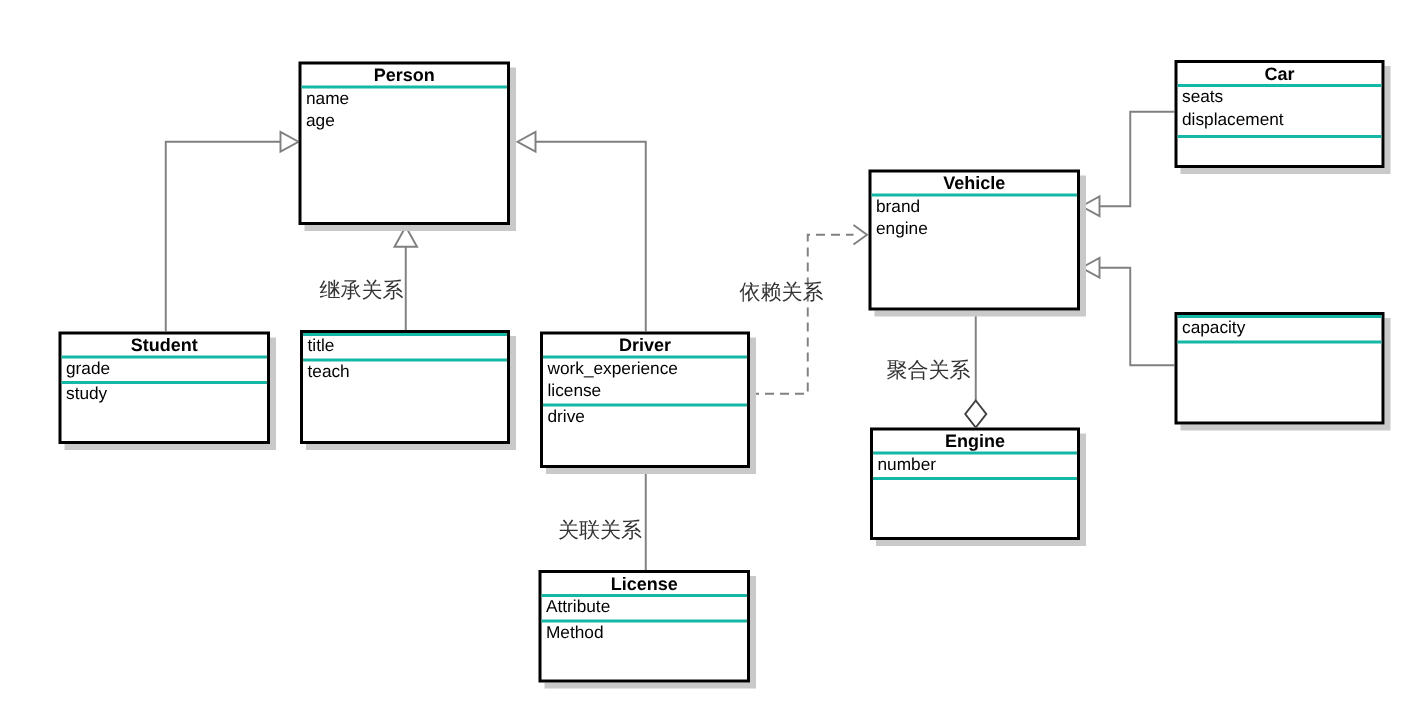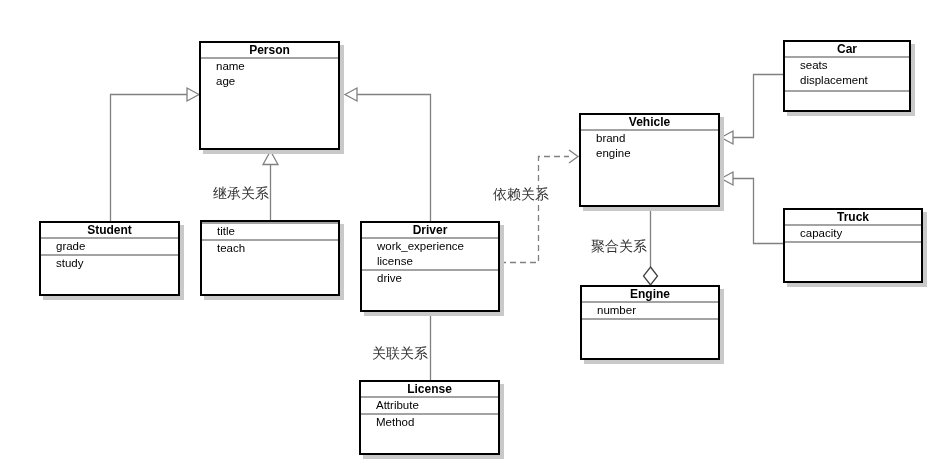--- a/index.html
+++ b/index.html
@@ -10,21 +10,21 @@
   svg.wires{position:absolute;left:0;top:0;z-index:1;}
   .uml-box{
     position:absolute;background:#ffffff;border:2px solid #000000;
     box-shadow:4px 4px 0 #c9c9c9;display:flex;flex-direction:column;
     box-sizing:border-box;z-index:2;
   }
   .uml-title{
     font-weight:bold;font-size:12px;text-align:center;line-height:14px;
     height:14px;flex:0 0 auto;color:#000000;
   }
-  .uml-sec{border-top:2px solid #a3a3a3;padding-left:15px;flex:0 0 auto;overflow:hidden;}
+  .uml-sec{border-top:2px solid #14b8a6;padding-left:3px;flex:0 0 auto;overflow:hidden;}
   .uml-sec.grow{flex:1 1 auto;}
   .uml-item{font-size:11.5px;line-height:15px;white-space:nowrap;color:#000000;}
   .rel-label{
     position:absolute;font-size:14px;color:#333333;z-index:3;white-space:nowrap;
     font-family:"Liberation Sans","DejaVu Sans",sans-serif;
   }
 </style>
 </head>
 <body>
 
@@ -109,31 +109,30 @@
   </div>
 
   <div class="uml-box" style="left:580px;top:285px;width:140px;height:75px">
     <div class="uml-title">Engine</div>
     <div class="uml-sec" style="height:15px">
       <div class="uml-item">number</div>
     </div>
     <div class="uml-sec grow"></div>
   </div>
 
-  <div class="uml-box" style="left:783px;top:40px;width:128px;height:72px">
+  <div class="uml-box" style="left:783px;top:40px;width:140px;height:72px">
     <div class="uml-title">Car</div>
     <div class="uml-sec" style="height:32px">
       <div class="uml-item">seats</div>
       <div class="uml-item">displacement</div>
     </div>
     <div class="uml-sec grow"></div>
   </div>
 
   <div class="uml-box" style="left:783px;top:208px;width:140px;height:75px">
-    <div class="uml-title">Truck</div>
     <div class="uml-sec" style="height:15px">
       <div class="uml-item">capacity</div>
     </div>
     <div class="uml-sec grow"></div>
   </div>
 
   <span class="rel-label" style="left:213px;top:185px">继承关系</span>
   <span class="rel-label" style="left:372px;top:345px">关联关系</span>
   <span class="rel-label" style="left:493px;top:186px">依赖关系</span>
   <span class="rel-label" style="left:591px;top:238px">聚合关系</span>

